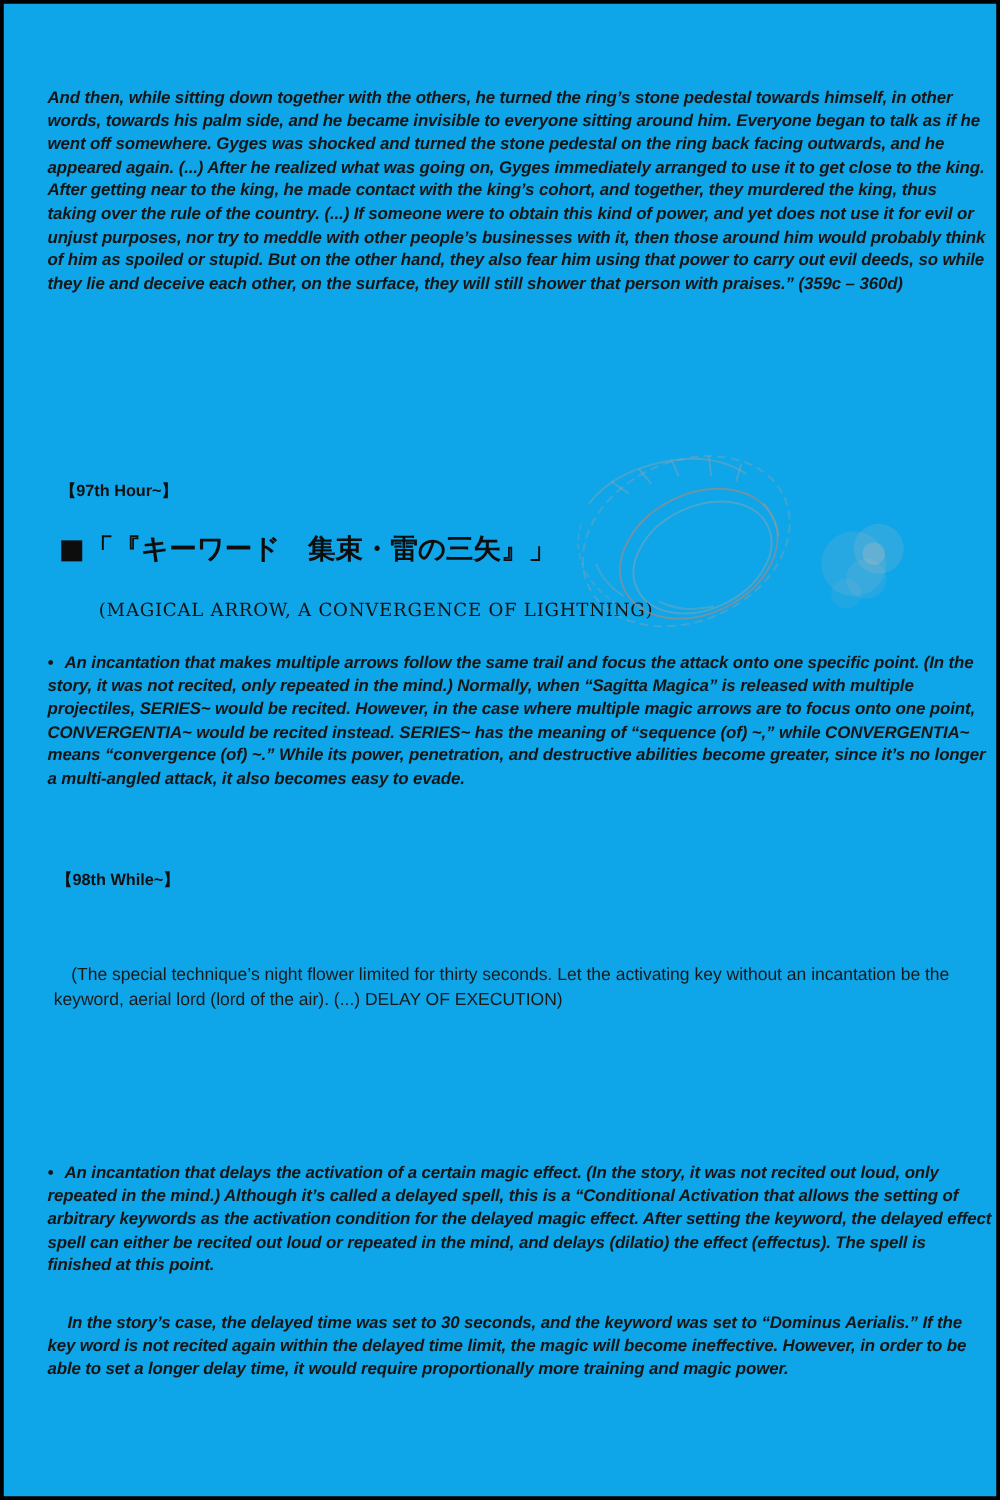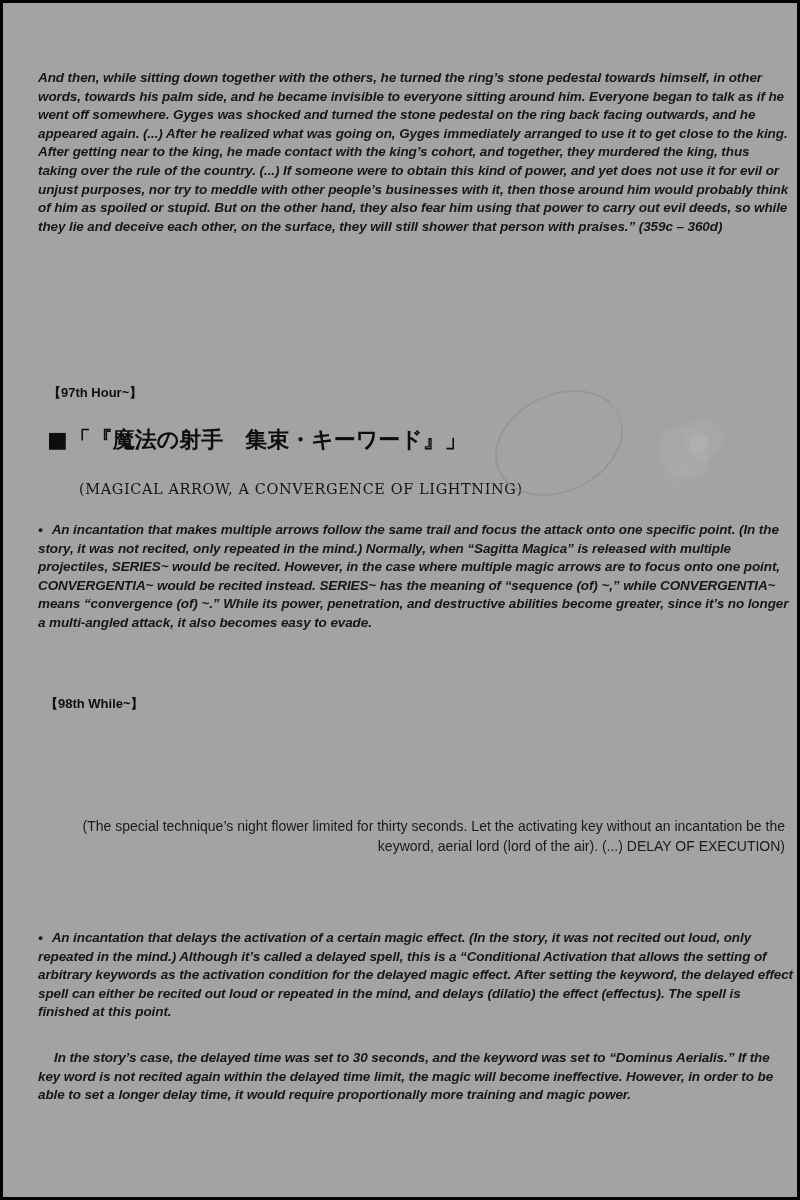--- a/index.html
+++ b/index.html
@@ -1,20 +1,20 @@
 <!DOCTYPE html>
 <html><head>
 <meta charset="utf-8">
 <style>
   html,body{margin:0;padding:0;background:#e8e8e8;}
   .page{
     position:relative;
     width:794px;height:1194px;
     border:3px solid #000;
-    background:#a3a3a3;
+    background:#0ea5e9;
     overflow:hidden;
     box-sizing:content-box;
   }
   .abs{position:absolute;}
   .body-text{
     font-family:"Liberation Sans",sans-serif;
     font-weight:bold;
     font-style:italic;
     font-size:13.5px;
     line-height:18.6px;
@@ -67,21 +67,21 @@
 </style>
 </head>
 <body>
 
 <div class="page">
 
   <p class="body-text abs" style="top:66px;left:35px;width:752px;">And then, while sitting down together with the others, he turned the ring’s stone pedestal towards himself, in other words, towards his palm side, and he became invisible to everyone sitting around him. Everyone began to talk as if he went off somewhere. Gyges was shocked and turned the stone pedestal on the ring back facing outwards, and he appeared again. (...) After he realized what was going on, Gyges immediately arranged to use it to get close to the king. After getting near to the king, he made contact with the king’s cohort, and together, they murdered the king, thus taking over the rule of the country. (...) If someone were to obtain this kind of power, and yet does not use it for evil or unjust purposes, nor try to meddle with other people’s businesses with it, then those around him would probably think of him as spoiled or stupid. But on the other hand, they also fear him using that power to carry out evil deeds, so while they lie and deceive each other, on the surface, they will still shower that person with praises.” (359c – 360d)</p>
 
   <p class="hour-label abs" style="top:381px;left:45px;">【97th Hour~】</p>
 
-  <p class="jp-title abs" style="top:421px;left:44px;width:420px;"><span class="marker">■</span><span>「『魔法の射手　集束・キーワード』」</span></p>
+  <p class="jp-title abs" style="top:421px;left:44px;width:420px;"><span class="marker">■</span><span>「『キーワード　集束・雷の三矢』」</span></p>
 
   <p class="en-subtitle abs" style="top:461px;left:60px;">(MAGICAL ARROW, A CONVERGENCE OF LIGHTNING)</p>
 
 
   <svg class="abs" style="top:352px;left:438px;" width="350" height="148" viewBox="0 0 350 148">
     <g fill="none" stroke="#a6a6a6" stroke-width="1.6" opacity="0.75">
       <ellipse cx="108" cy="78" rx="86" ry="64" transform="rotate(-24 108 78)" opacity="0.45" stroke-dasharray="7 4"></ellipse>
       <ellipse cx="118" cy="88" rx="66" ry="48" transform="rotate(-26 118 88)" stroke="#8f8f8f"></ellipse>
       <ellipse cx="121" cy="91" rx="58" ry="41" transform="rotate(-26 121 91)" opacity="0.55"></ellipse>
       <path d="M30 48 q20 -26 62 -34 q38 -7 64 10" opacity="0.5"></path>
@@ -97,19 +97,19 @@
       <circle cx="236" cy="120" r="12" opacity="0.10"></circle>
       <circle cx="258" cy="88" r="9" opacity="0.28"></circle>
     </g>
   </svg>
 
   <p class="body-text bullet-para abs" style="top:518px;left:35px;width:752px;"><span class="bullet">•</span><span>An incantation that makes multiple arrows follow the same trail and focus the attack onto one specific point. (In the story, it was not recited, only repeated in the mind.) Normally, when “Sagitta Magica” is released with multiple projectiles, SERIES~ would be recited. However, in the case where multiple magic arrows are to focus onto one point, CONVERGENTIA~ would be recited instead. SERIES~ has the meaning of “sequence (of) ~,” while CONVERGENTIA~ means “convergence (of) ~.” While its power, penetration, and destructive abilities become greater, since it’s no longer a multi-angled attack, it also becomes easy to evade.</span></p>
 
   <p class="hour-label abs" style="top:692px;left:42px;">【98th While~】</p>
 
 
-  <p class="translation-text abs" style="top:813px;left:40px;width:742px;text-align:right;">(The special technique’s night flower limited for thirty seconds. Let the activating key without an incantation be the keyword, aerial lord (lord of the air). (...) DELAY OF EXECUTION)</p>
+  <p class="translation-text abs" style="top:766px;left:40px;width:742px;">(The special technique’s night flower limited for thirty seconds. Let the activating key without an incantation be the keyword, aerial lord (lord of the air). (...) DELAY OF EXECUTION)</p>
 
   <p class="body-text bullet-para abs" style="top:926px;left:35px;width:756px;"><span class="bullet">•</span><span>An incantation that delays the activation of a certain magic effect. (In the story, it was not recited out loud, only repeated in the mind.) Although it’s called a delayed spell, this is a “Conditional Activation that allows the setting of arbitrary keywords as the activation condition for the delayed magic effect. After setting the keyword, the delayed effect spell can either be recited out loud or repeated in the mind, and delays (dilatio) the effect (effectus). The spell is finished at this point.</span></p>
 
   <p class="body-text note-indent abs" style="top:1046px;left:35px;width:748px;">In the story’s case, the delayed time was set to 30 seconds, and the keyword was set to “Dominus Aerialis.” If the key word is not recited again within the delayed time limit, the magic will become ineffective. However, in order to be able to set a longer delay time, it would require proportionally more training and magic power.</p>
 
 </div>
 
 </body></html>

